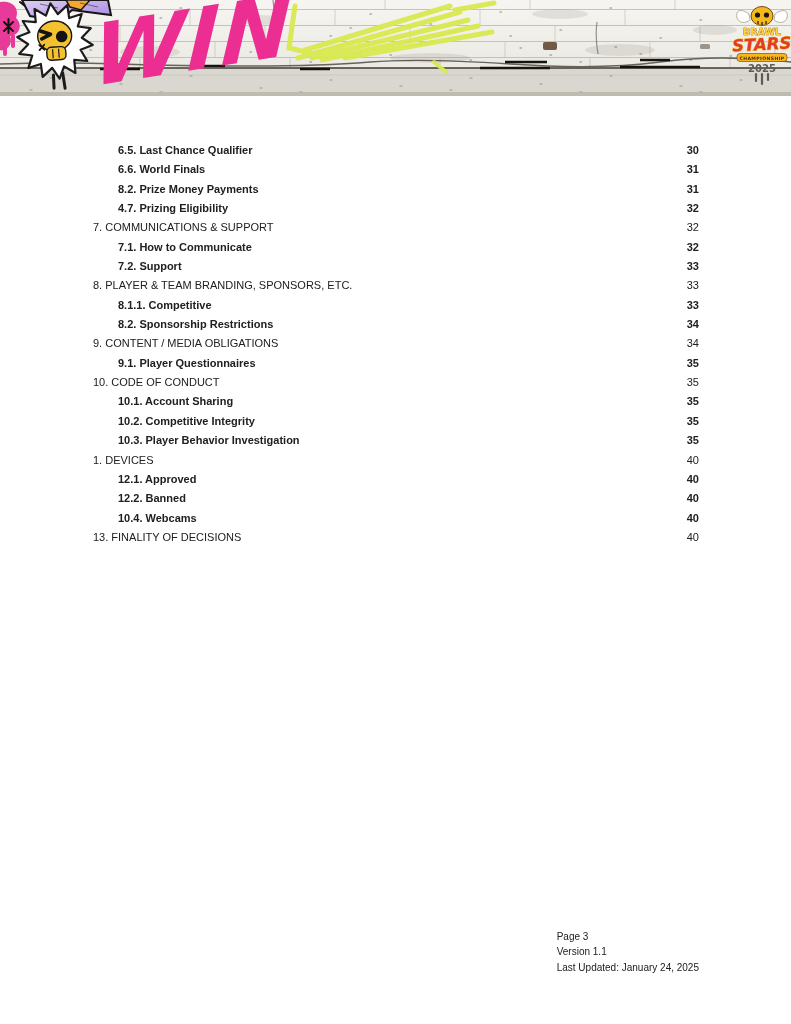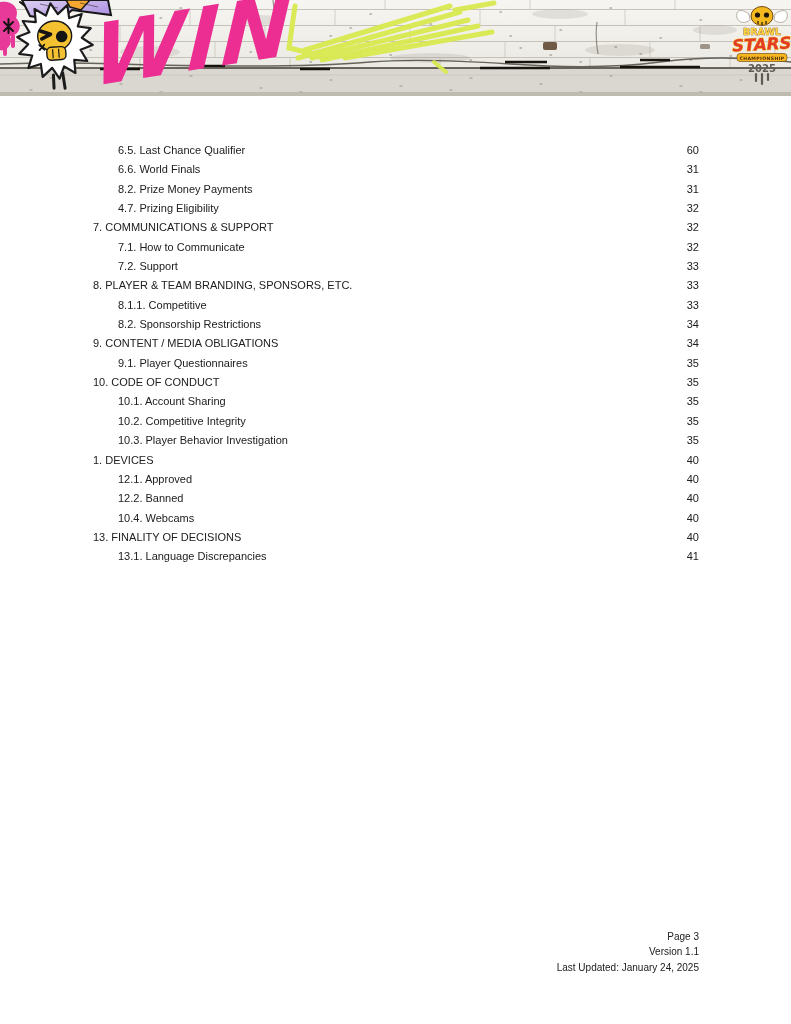--- a/index.html
+++ b/index.html
@@ -2,26 +2,26 @@
 <html><head>
 <meta charset="utf-8">
 <style>
   html,body{margin:0;padding:0;background:#fff;}
   .page{position:relative;width:791px;height:1024px;background:#ffffff;
         font-family:"Liberation Sans",sans-serif;color:#1f1f1f;overflow:hidden;}
   .banner{position:absolute;top:0;left:0;width:791px;height:96px;}
   .banner svg{display:block;}
   .toc{position:absolute;top:141px;left:93px;width:606px;}
   .toc-row{display:flex;justify-content:space-between;align-items:baseline;
-           height:19.35px;font-size:11px;line-height:19.35px;color:#202020;}
+           height:19.35px;font-size:11px;line-height:19.35px;color:#202020;font-weight:bold;}
   .toc-row.bold{font-weight:normal;}
   .toc-row.indent .toc-label{padding-left:25px;}
   .toc-label{white-space:nowrap;}
   .toc-page{white-space:nowrap;text-align:right;}
-  .footer{position:absolute;top:929px;right:92px;text-align:right;
+  .footer{position:absolute;top:929px;right:92px;
           font-size:10px;line-height:15.3px;color:#202020;}
 </style>
 </head>
 <body>
 
 <div class="page">
 
   <div class="banner">
     <svg width="791" height="96" viewBox="0 0 791 96" xmlns="http://www.w3.org/2000/svg">
       <defs>
@@ -128,21 +128,21 @@
         <text x="25" y="53.5" text-anchor="middle" font-family="'DejaVu Sans',sans-serif" font-size="4.6" font-weight="bold" fill="#4a2c08" letter-spacing="0.4">CHAMPIONSHIP</text>
         <text x="25" y="66" text-anchor="middle" font-family="'DejaVu Sans',sans-serif" font-size="10" font-weight="bold" fill="#5f5c55">2025</text>
         <path d="M19,68 v7 M25,68 v10 M31,68 v6" stroke="#5f5c55" stroke-width="2.2" stroke-linecap="round" fill="none"></path>
       </g>
     </svg>
   </div>
 
   <main class="toc">
       <div class="toc-row indent">
     <span class="toc-label">6.5. Last Chance Qualifier</span>
-    <span class="toc-page">60</span>
+    <span class="toc-page">30</span>
   </div>
       <div class="toc-row indent">
     <span class="toc-label">6.6. World Finals</span>
     <span class="toc-page">31</span>
   </div>
       <div class="toc-row indent">
     <span class="toc-label">8.2. Prize Money Payments</span>
     <span class="toc-page">31</span>
   </div>
       <div class="toc-row indent">
@@ -209,24 +209,20 @@
     <span class="toc-label">12.2. Banned</span>
     <span class="toc-page">40</span>
   </div>
       <div class="toc-row indent">
     <span class="toc-label">10.4. Webcams</span>
     <span class="toc-page">40</span>
   </div>
       <div class="toc-row bold">
     <span class="toc-label">13. FINALITY OF DECISIONS</span>
     <span class="toc-page">40</span>
-  </div>
-      <div class="toc-row indent">
-    <span class="toc-label">13.1. Language Discrepancies</span>
-    <span class="toc-page">41</span>
   </div>
     </main>
 
   <footer class="footer">
     <div>Page 3</div>
     <div>Version 1.1</div>
     <div>Last Updated: January 24, 2025</div>
   </footer>
 </div>
 

